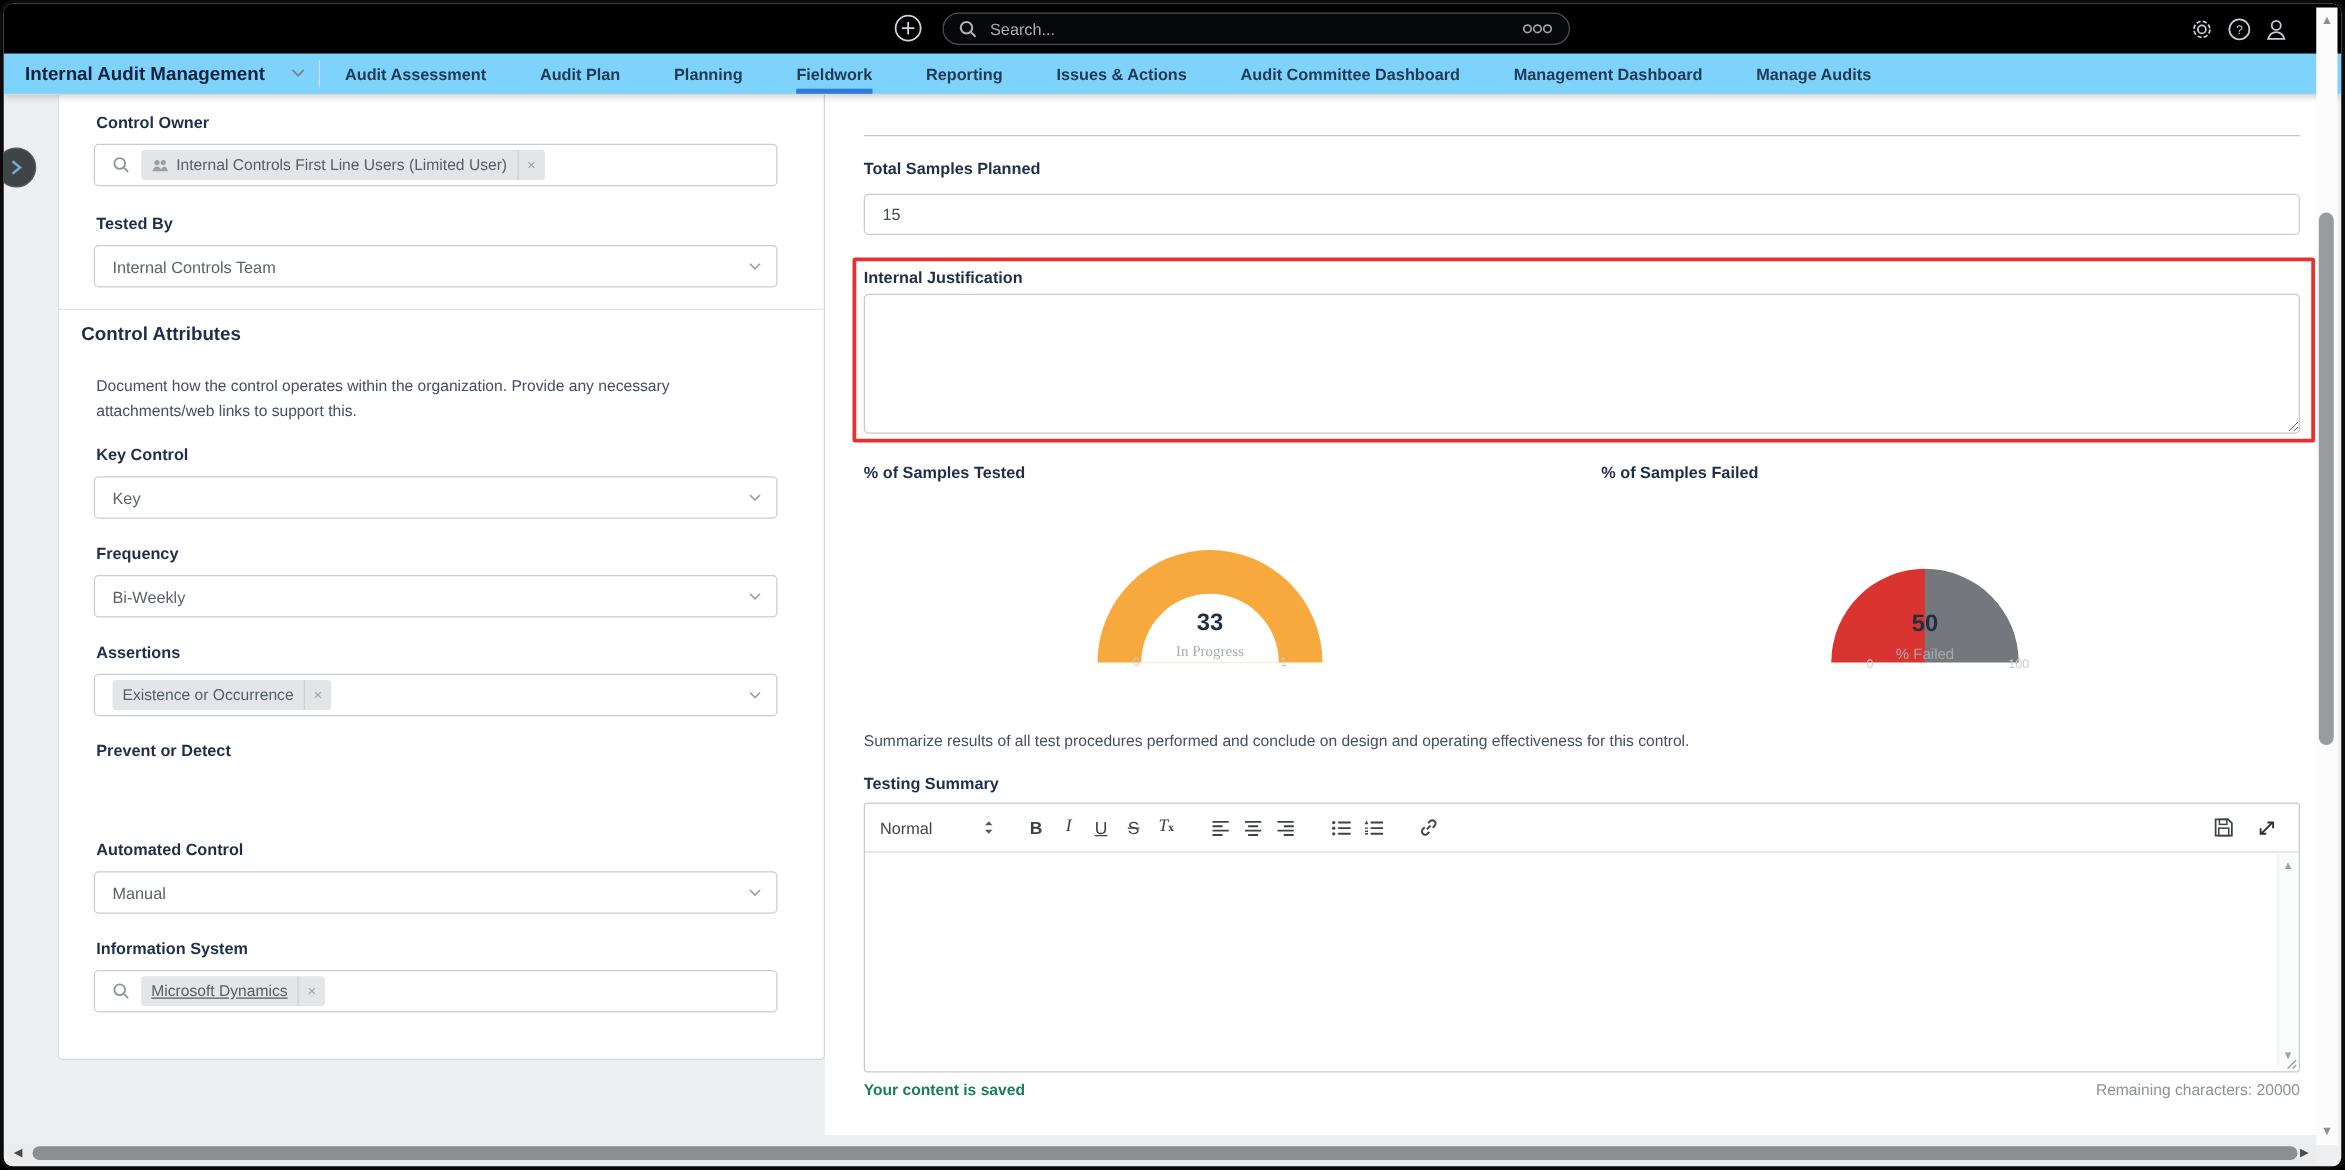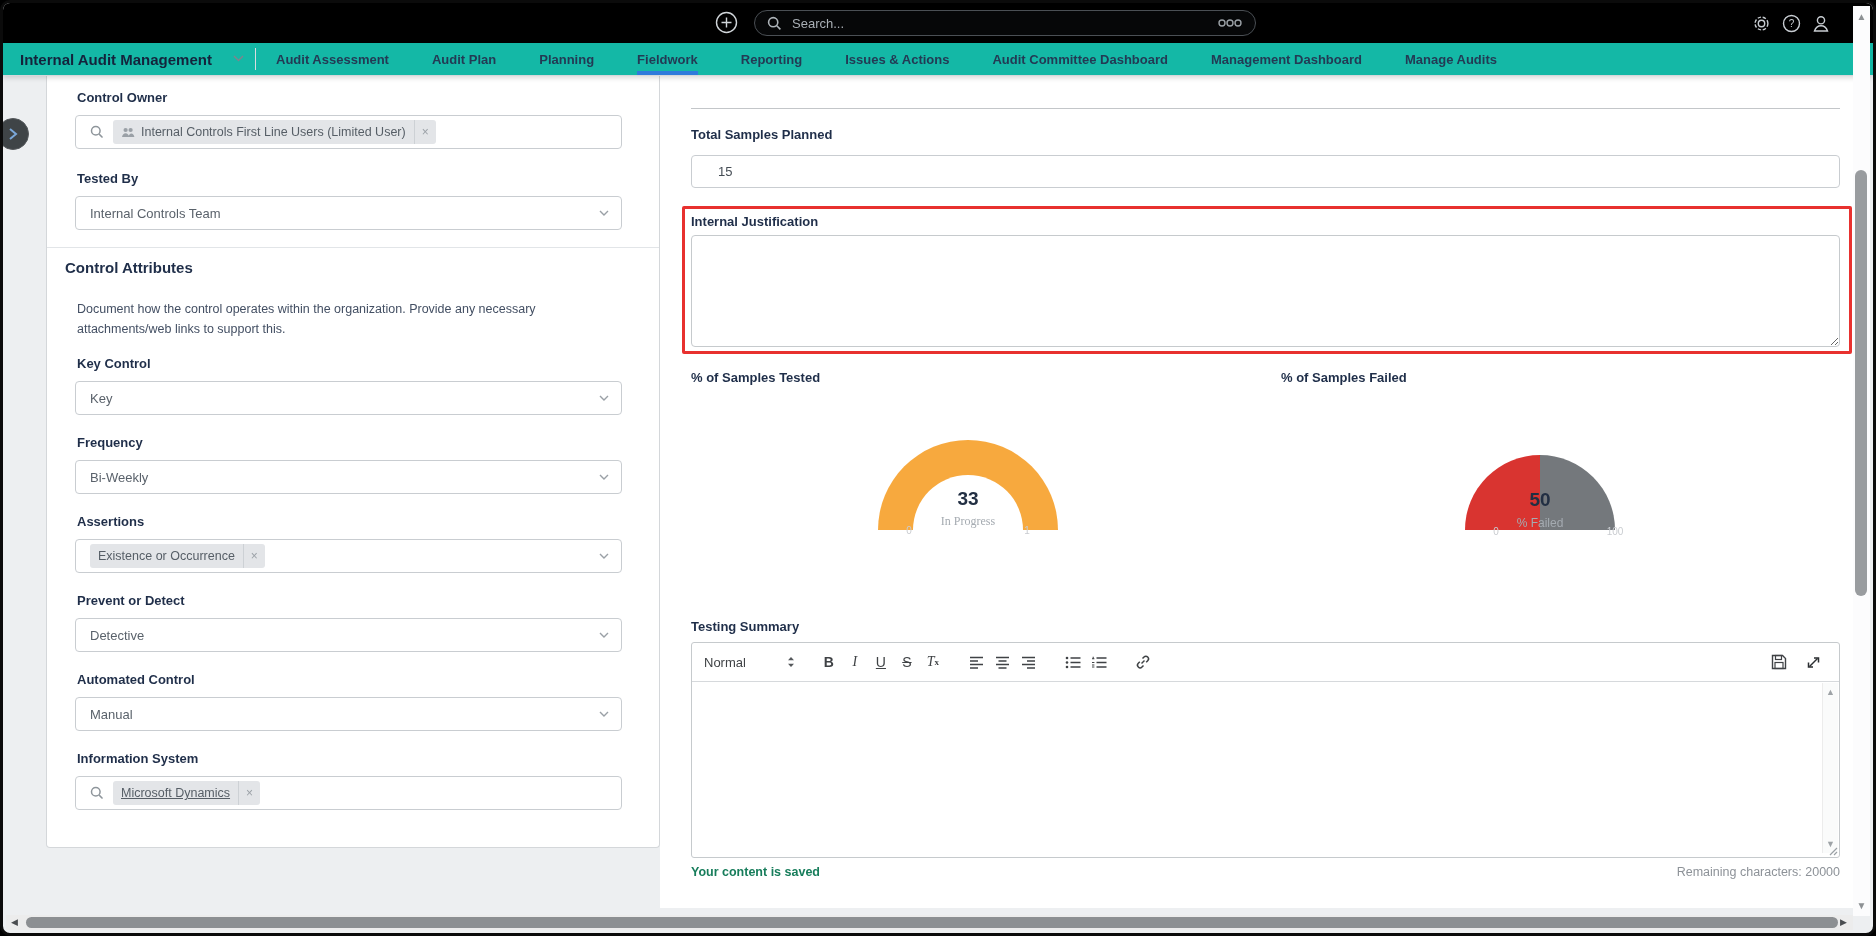--- a/index.html
+++ b/index.html
@@ -8,21 +8,21 @@
 
   
   .topbar{position:absolute;left:0;top:0;width:100%;height:40px;background:#000;}
   .plus-circle{position:absolute;left:712px;top:8px;}
   .search-pill{position:absolute;left:751px;top:7px;width:502px;height:26px;border:1px solid #4a4f54;border-radius:14px;background:#060708;display:flex;align-items:center;padding:0 12px;box-sizing:border-box;}
   .search-pill input{flex:1;background:transparent;border:none;outline:none;color:#0ea5e9;font-size:13px;font-family:"Liberation Sans",sans-serif;margin-left:8px;}
   .search-pill input::placeholder{color:#a9afb5;}
   .tb-icon{position:absolute;top:11px;}
 
   
-  .navbar{position:absolute;left:0;top:40px;width:100%;height:32px;background:#14b8a6;border-bottom:1px solid #d5d8db;box-shadow:0 2px 5px rgba(0,0,0,.15);z-index:20;text-align:right;}
+  .navbar{position:absolute;left:0;top:40px;width:100%;height:32px;background:#7dd3fc;border-bottom:1px solid #d5d8db;box-shadow:0 2px 5px rgba(0,0,0,.15);z-index:20;text-align:right;}
   .nav-title{position:absolute;left:17px;top:0;height:32px;display:flex;align-items:center;font-size:15px;font-weight:bold;color:#14233c;}
   .nav-title-chev{position:absolute;left:230px;top:12px;}
   .nav-divider{position:absolute;left:252px;top:5px;height:22px;width:1px;background:#d9dcdf;}
   .tabs{position:absolute;left:273px;top:0;height:32px;display:flex;column-gap:43px;}
   .tab{height:32px;display:flex;align-items:center;font-size:13px;font-weight:600;color:#233a54;position:relative;cursor:pointer;white-space:nowrap;}
   .tab.active::after{content:"";position:absolute;left:0;right:0;bottom:0;height:4px;background:#2f7bdb;}
 
   
   .content{position:absolute;left:0;top:72px;right:20px;bottom:0;}
   .expand-btn{position:absolute;left:-6px;top:43px;width:30px;height:30px;border-radius:50%;background:#3f4447;border:1px solid #55595c;display:flex;align-items:center;justify-content:center;z-index:30;}
@@ -35,21 +35,21 @@
   .help-text{position:absolute;font-size:12.5px;line-height:20px;color:#434f63;}
 
   .fld{position:absolute;left:28px;width:547px;height:34px;border:1px solid #c9cdd1;border-radius:4px;background:#fff;display:flex;align-items:center;padding:0 14px;box-sizing:border-box;font-size:13px;color:#5a626b;}
   .fld .chev{position:absolute;right:12px;top:13px;}
   .tag{display:inline-flex;align-items:center;height:24px;background:#e3e5e8;border-radius:3px;padding-left:8px;font-size:12.5px;color:#565e66;white-space:nowrap;}
   .tag .tag-x{display:flex;align-items:center;justify-content:center;height:24px;border-left:1px solid #cdd1d5;margin-left:8px;padding:0 7px;color:#9ba1a7;font-size:12px;cursor:pointer;}
   .tag .gicon{margin-right:6px;display:flex;}
   .underlined{text-decoration:underline;}
 
   .hairline{position:absolute;left:31px;top:33px;width:1149px;height:1px;background:#c3c6c9;}
-  .input-line{position:absolute;left:31px;width:1149px;height:33px;border:1px solid #c9cdd1;border-radius:4px;background:#fff;font-size:13px;color:#454d55;padding:0 26px;box-sizing:border-box;font-family:"Liberation Sans",sans-serif;outline:none;}
+  .input-line{position:absolute;left:31px;width:1149px;height:33px;border:1px solid #c9cdd1;border-radius:4px;background:#fff;font-size:13px;color:#454d55;padding:0 14px;box-sizing:border-box;font-family:"Liberation Sans",sans-serif;outline:none;}
   .red-box{position:absolute;left:22px;top:131px;width:1170px;height:148px;border:3px solid #e8312f;border-radius:2px;box-sizing:border-box;pointer-events:none;}
   .samp-area{position:absolute;left:31px;top:160px;width:1149px;height:112px;border:1px solid #c6cacd;border-radius:4px;box-sizing:border-box;resize:both;font-family:"Liberation Sans",sans-serif;outline:none;}
 
   
   .gauge-wrap{position:absolute;}
   .gauge-arc{position:absolute;left:0;top:0;}
   .g1 .gauge-arc{width:180px;height:90px;border-radius:90px 90px 0 0;}
   .g1 .gauge-hole{position:absolute;left:35px;top:35px;width:110px;height:55px;border-radius:55px 55px 0 0;background:#fff;}
   .g2 .gauge-arc{width:150px;height:75px;border-radius:75px 75px 0 0;}
   .gauge-value{position:absolute;left:0;width:100%;text-align:center;font-size:19px;font-weight:bold;color:#222f43;}
@@ -224,28 +224,20 @@
           <span class="tag-x">×</span>
         </span>
         <span class="chev">
             <svg width="10" height="7" viewBox="0 0 10 7">
               <path d="M1 1l4 4 4-4" fill="none" stroke="#9aa0a6" stroke-width="1.4"></path>
             </svg>
           </span>
       </div>
 
       <div class="lbl" style="left:30px;top:518px;">Prevent or Detect</div>
-      <div class="fld" style="top:543px;">
-        <span>Detective</span>
-        <span class="chev">
-            <svg width="10" height="7" viewBox="0 0 10 7">
-              <path d="M1 1l4 4 4-4" fill="none" stroke="#9aa0a6" stroke-width="1.4"></path>
-            </svg>
-          </span>
-      </div>
 
       <div class="lbl" style="left:30px;top:597px;">Automated Control</div>
       <div class="fld" style="top:622px;">
         <span>Manual</span>
         <span class="chev">
             <svg width="10" height="7" viewBox="0 0 10 7">
               <path d="M1 1l4 4 4-4" fill="none" stroke="#9aa0a6" stroke-width="1.4"></path>
             </svg>
           </span>
       </div>
@@ -288,20 +280,21 @@
       </div>
 
       <div class="gauge-wrap g2" style="left:805px;top:380px;width:150px;height:90px;">
         <div class="gauge-arc" style="background: conic-gradient(from 270deg at 50% 100%, rgb(217, 52, 48) 0deg, rgb(217, 52, 48) 90deg, rgb(116, 120, 124) 90deg, rgb(116, 120, 124) 180deg);"></div>
         <div class="gauge-value" style="top:34px;">50</div>
         <div class="gauge-label" style="top:61px;">% Failed</div>
         <div class="gauge-tick" style="left:1px;top:71px;">0</div>
         <div class="gauge-tick" style="left:120px;top:71px;">100</div>
       </div>
 
+      <div class="help-text" style="left:31px;top:508px;width:1100px;">Summarize results of all test procedures performed and conclude on design and operating effectiveness for this control.</div>
       <div class="lbl" style="left:31px;top:544px;">Testing Summary</div>
 
       <div class="editor">
         <div class="ed-toolbar">
           <div class="ed-style">
             <span>Normal</span>
             <svg width="8" height="12" viewBox="0 0 8 12" style="margin-left:14px;">
                 <path d="M1 4.2L4 1l3 3.2z" fill="#55585b"></path>
                 <path d="M1 7.8L4 11l3-3.2z" fill="#55585b"></path>
               </svg>

